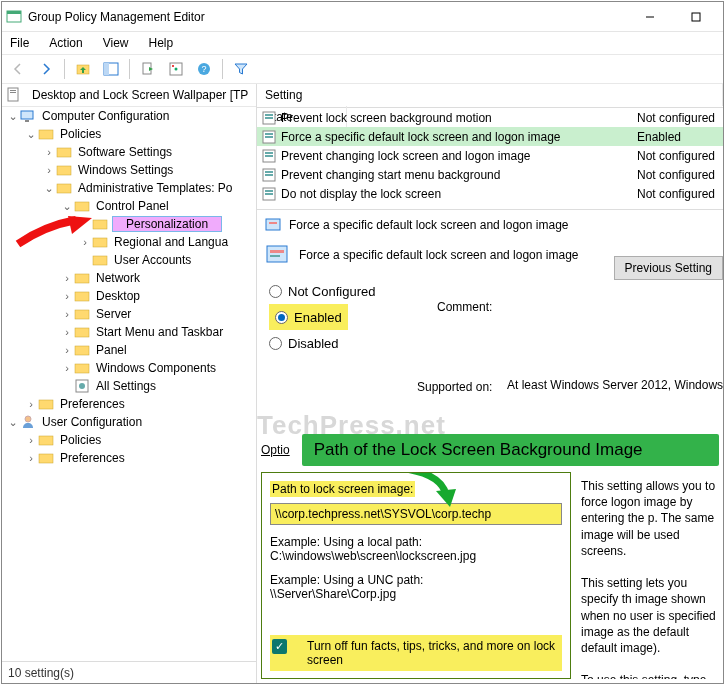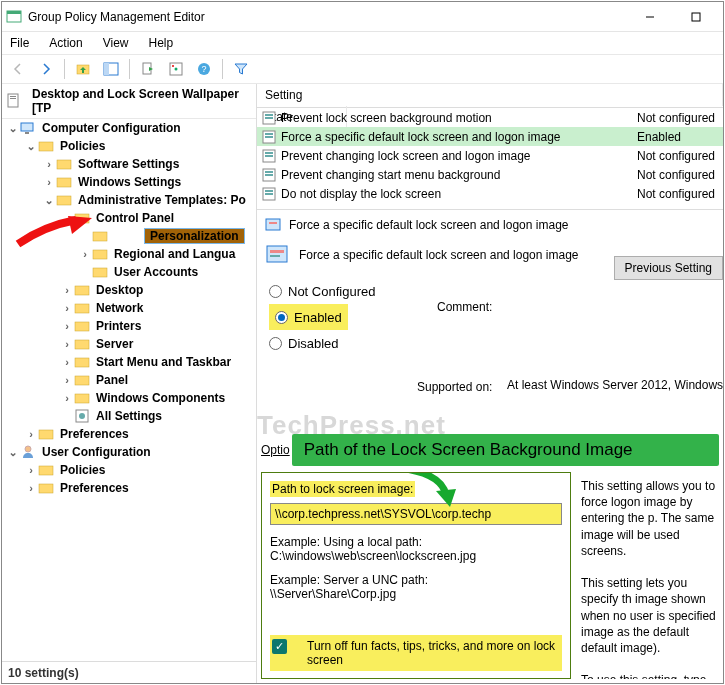--- a/index.html
+++ b/index.html
@@ -31,21 +31,21 @@
   .tree { width:255px; border-right:1px solid #dcdcdc; overflow:hidden; display:flex; flex-direction:column; }
   .tree-root-row { display:flex; align-items:center; gap:4px; padding:3px 4px; border-bottom:1px solid #e8e8e8; background:#fff; }
   .tree-scroll { flex:1; overflow:auto;text-align:center; }
   .node { display:flex; align-items:center; height:18px; padding:1px 0; white-space:nowrap; }
   .twisty { width:14px; text-align:center; color:#666; font-size:11px; }
   .twisty.open::before { content:"⌄"; }
   .twisty.closed::before { content:"›"; }
   .twisty.none::before { content:""; }
   .nicn { width:16px; height:16px; margin-right:4px; flex:none; }
   .nlabel { padding:0 2px; }
-  .nlabel.selected { background:#a16207; border:1px solid #7ab7e8; padding:0 5px;margin-left:32px; }
+  .nlabel.selected { background:#f0abfc; border:1px solid #7ab7e8; padding:0 13px; }
   .folder { fill:#ffd96f; stroke:#caa52a; stroke-width:.5; }
   .right { flex:1; display:flex; flex-direction:column; min-width:0; overflow:hidden; }
   .listhdr { display:flex; height:24px; border-bottom:1px solid #dcdcdc; background:#fff; font-size:12px;flex-direction:column; }
   .listhdr > div { padding:4px 8px; border-right:1px solid #e8e8e8; }
   .col-setting { flex:1; }
   .col-state { width:90px; text-align:left; }
   .listrows { }
   .listrow { display:flex; height:19px; align-items:center; font-size:12px; }
   .listrow .c1 { flex:1; display:flex; align-items:center; gap:4px; padding-left:4px; overflow:hidden; white-space:nowrap; }
   .listrow .c2 { width:90px; padding-left:4px; }
@@ -58,21 +58,21 @@
   .radio-row { display:flex; align-items:center; gap:6px; height:26px; font-size:13px; }
   .radio { width:13px; height:13px; border:1px solid #666; border-radius:50%; display:flex; align-items:center; justify-content:center; background:#fff;}
   .radio.sel::after { content:""; width:7px; height:7px; background:#0067c0; border-radius:50%; }
   .radio-row.hl { background:#f9ee5d; display:inline-flex; padding:0 6px; }
   .prevbtn { position:absolute; top:46px; right:0; border:1px solid #adadad; background:#e1e1e1; padding:4px 10px; font-size:12px; }
   .comment-lbl { position:absolute; left:180px; top:90px; font-size:12px; }
   .supported { position:absolute; left:160px; top:170px; font-size:12px; }
   .supported-val { position:absolute; left:250px; top:168px; right:0; font-size:12px; white-space:nowrap; overflow:hidden; }
   .watermark { position:absolute; left:0; top:200px; font-size:26px; color:#d8d8d8; font-weight:600; letter-spacing:1px; }
   .options-row { position:absolute; left:4px; top:224px; right:4px; display:flex; align-items:center; }
-  .options-lbl { font-size:12px; padding-right:2px;text-decoration:underline; }
+  .options-lbl { font-size:12px; padding-right:12px;text-decoration:underline; }
   .green-callout { background:#33b24a; color:#000000; font-size:17px; padding:6px 12px; border-radius:2px; flex:1; text-align:left; }
   .opt-panel { position:absolute; left:4px; top:262px; width:310px; bottom:4px; border:1px solid #4d7c0f; padding:8px; overflow:hidden; }
   .help-panel { position:absolute; left:320px; top:262px; right:0; bottom:4px; border-left:0; padding:6px 4px; font-size:12px; line-height:1.35; overflow:hidden; }
   .field-lbl { font-size:12px; margin-bottom:6px; }
   .hl-lbl { background:#f9ee5d; display:inline-block; padding:1px 2px; }
   .pathinput { width:100%; border:1px solid #888; padding:3px 4px; font-size:12px; background:#f9ee5d; }
   .example { font-size:12px; margin-top:10px; }
   .chkrow { margin-top:34px; background:#f9ee5d; display:flex; gap:20px; align-items:flex-start; padding:4px 2px; }
   .chk { width:15px; height:15px; background:#0d776d; border-radius:2px; display:flex; align-items:center; justify-content:center; flex:none; }
   .chk::after { content:"✓"; color:#fff; font-size:11px; }
@@ -156,21 +156,21 @@
     <div class="tsep"></div>
     <div class="tbtn">
         <svg width="16" height="16" viewBox="0 0 16 16">
           <path d="M2 3h12l-4.5 5v5l-3-1.5V8z" fill="#cfe6fb" stroke="#2a7ad1"></path>
         </svg>
       </div>
   </div>
 
   <div class="body">
 
-    <div class="tree" style="position:relative;font-weight:bold;">
+    <div class="tree" style="position:relative;">
       <div class="tree-root-row">
         <svg class="nicn" viewBox="0 0 16 16">
             <rect x="2" y="1" width="10" height="13" fill="#fff" stroke="#888"></rect>
             <rect x="4" y="3" width="6" height="1" fill="#888"></rect>
             <rect x="4" y="5" width="6" height="1" fill="#888"></rect>
           </svg>
         <span class="nlabel">Desktop and Lock Screen Wallpaper [TP</span>
       </div>
       <div class="tree-scroll">
         <div class="node" style="padding-left:4px">
@@ -235,35 +235,28 @@
             <svg class="nicn" viewBox="0 0 16 16">
               <rect x="1" y="4" width="14" height="9" class="folder"></rect>
             </svg>
             <span class="nlabel">User Accounts</span>
           </div>
         <div class="node" style="padding-left:58px">
             <span class="twisty closed"></span>
             <svg class="nicn" viewBox="0 0 16 16">
               <rect x="1" y="4" width="14" height="9" class="folder"></rect>
             </svg>
+            <span class="nlabel">Network</span>
+          </div>
+        <div class="node" style="padding-left:58px">
+            <span class="twisty closed"></span>
+            <svg class="nicn" viewBox="0 0 16 16">
+              <rect x="1" y="4" width="14" height="9" class="folder"></rect>
+            </svg>
             <span class="nlabel">Desktop</span>
-          </div>
-        <div class="node" style="padding-left:58px">
-            <span class="twisty closed"></span>
-            <svg class="nicn" viewBox="0 0 16 16">
-              <rect x="1" y="4" width="14" height="9" class="folder"></rect>
-            </svg>
-            <span class="nlabel">Network</span>
-          </div>
-        <div class="node" style="padding-left:58px">
-            <span class="twisty closed"></span>
-            <svg class="nicn" viewBox="0 0 16 16">
-              <rect x="1" y="4" width="14" height="9" class="folder"></rect>
-            </svg>
-            <span class="nlabel">Printers</span>
           </div>
         <div class="node" style="padding-left:58px">
             <span class="twisty closed"></span>
             <svg class="nicn" viewBox="0 0 16 16">
               <rect x="1" y="4" width="14" height="9" class="folder"></rect>
             </svg>
             <span class="nlabel">Server</span>
           </div>
         <div class="node" style="padding-left:58px">
             <span class="twisty closed"></span>
@@ -446,21 +439,21 @@
             <path d="M8 2 Q 44 8 48 28" stroke="#17a92e" stroke-width="7" fill="none"></path>
             <path d="M38 24 52 40 58 22 Z" fill="#17a92e"></path>
           </svg>
           <div class="field-lbl"><span class="hl-lbl">Path to lock screen image:</span></div>
           <input class="pathinput" value="\\corp.techpress.net\SYSVOL\corp.techp" style="">
           <div class="example">
             <div>Example: Using a local path:</div>
             <div>C:\windows\web\screen\lockscreen.jpg</div>
           </div>
           <div class="example">
-            <div>Example: Server a UNC path:</div>
+            <div>Example: Using a UNC path:</div>
             <div>\\Server\Share\Corp.jpg</div>
           </div>
           <div class="chkrow">
             <span class="chk"></span>
             <span>Turn off fun facts, tips, tricks, and more on lock screen</span>
           </div>
         </div>
 
         <div class="help-panel">
           <div>This setting allows you to force logon image by entering the p. The same image will be used screens.</div><br>

